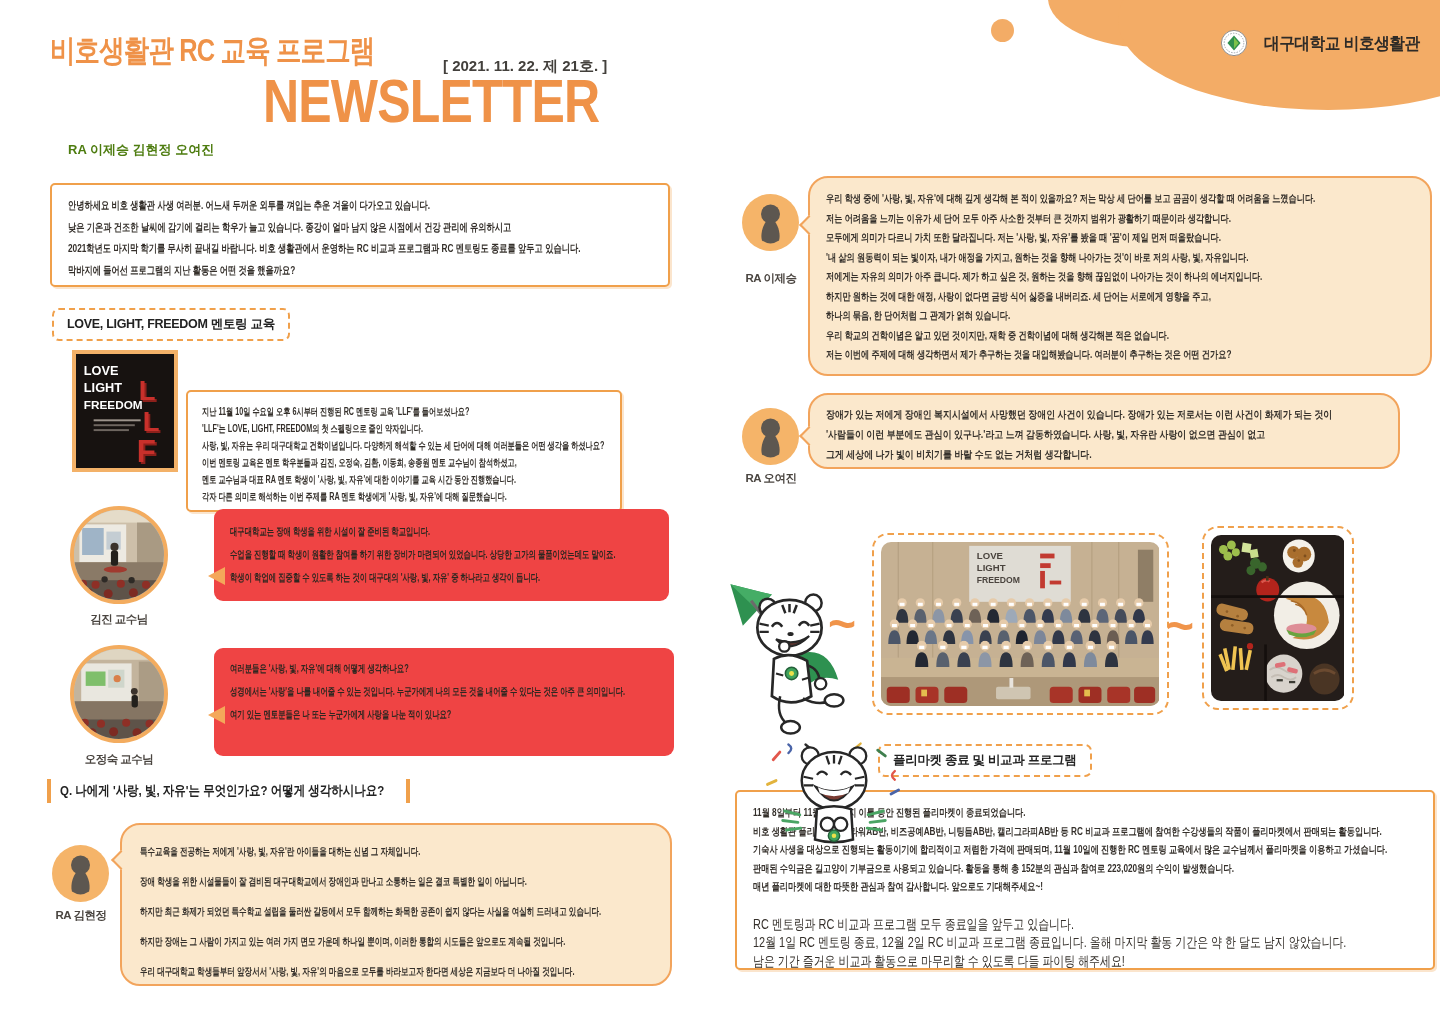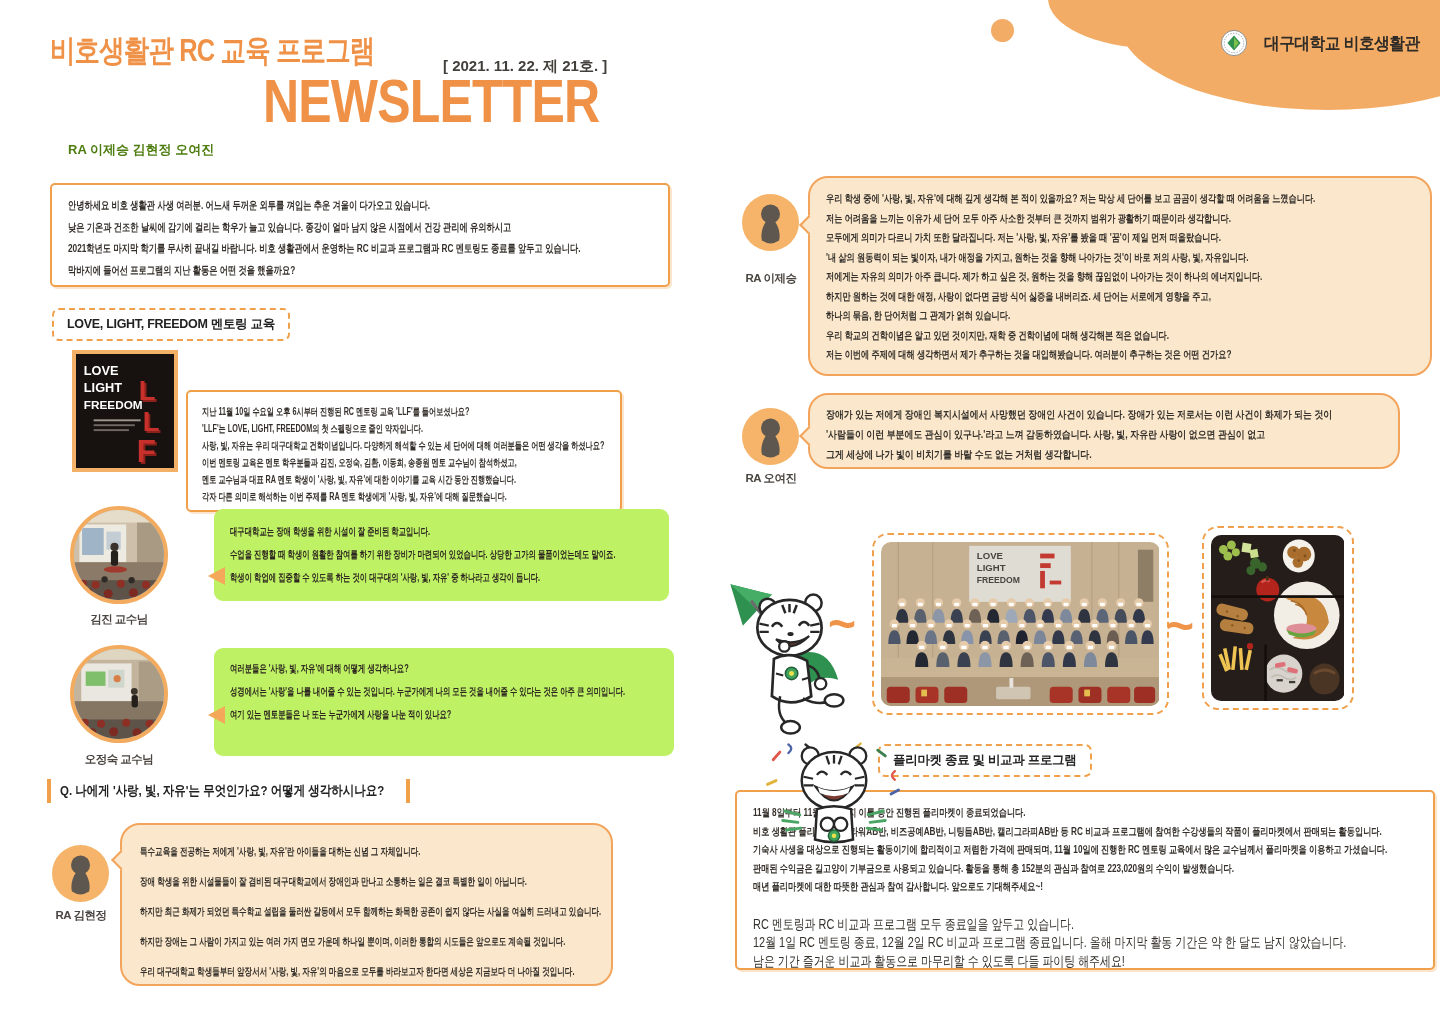--- a/index.html
+++ b/index.html
@@ -4,21 +4,21 @@
 <style>
   *{margin:0;padding:0;box-sizing:border-box;}
   html,body{background:#fff;}
   body{font-family:"Liberation Sans",sans-serif;}
   #page{position:relative;width:1440px;height:1018px;background:#fff;overflow:hidden;color:#35302B;}
   .abs{position:absolute;}
   .b{font-weight:bold;}
   .lines .tline{white-space:nowrap;transform:scaleX(var(--sx,1));transform-origin:0 50%;}
   .whitebox{background:#fff;border:2px solid #F0A04B;border-radius:5px;box-shadow:2px 2px 0 rgba(240,160,75,.28);}
   .dashlabel{border:2px dashed #F0A04B;border-radius:7px;background:#fff;font-weight:bold;font-size:12.5px;color:#222;padding:6px 13px;letter-spacing:-0.3px;white-space:nowrap;}
-  .bubble-orange{background:#bef264;border-radius:9px;color:#2E2720;font-weight:bold;font-size:10.5px;}
+  .bubble-orange{background:#ef4444;border-radius:9px;color:#2E2720;font-weight:bold;font-size:10.5px;}
   .bubble-orange::before{content:"";position:absolute;left:-15px;top:58px;border:9px solid transparent;border-right:17px solid #F4A85A;}
   .bubble-cream{background:#FBE8CC;border:2px solid #F2A45C;border-radius:20px;color:#35302B;font-weight:bold;font-size:10.5px;}
   .tail{position:absolute;left:-8px;width:14px;height:14px;background:#FBE8CC;border-left:2px solid #F2A45C;border-bottom:2px solid #F2A45C;transform:rotate(45deg);}
   .photo-ring{border-radius:50%;border:4px solid #F3AC5F;overflow:hidden;background:#CDBFA9;}
   .photo-ring svg{display:block;width:100%;height:100%;}
   .dashframe{border:2.5px dashed #F0A04B;border-radius:16px;padding:7px;background:#fff;}
   .dashframe .ph{border-radius:10px;overflow:hidden;}
   .dashframe svg{display:block;}
   .prof-name{font-size:11.5px;font-weight:bold;color:#4A4540;text-align:center;letter-spacing:-0.5px;}
   .tilde{font-size:48px;font-weight:bold;color:#F0944A;}
@@ -162,21 +162,21 @@
   </div>
 
   <div class="abs" style="left:52px;top:845px;width:57px;height:57px;">
     <svg viewBox="0 0 60 60" width="57" height="57">
       <circle cx="30" cy="30" r="30" fill="#F5B469"></circle>
       <circle cx="30" cy="21" r="10" fill="#5D5750"></circle>
       <path d="M30 24 C38 30 41 42 39 49 Q30 55 21 49 C19 42 22 30 30 24 Z" fill="#5D5750"></path>
     </svg>
   </div>
   <div class="abs prof-name" style="left:40px;top:908px;width:82px;">RA 김현정</div>
-  <div class="abs bubble-cream lines" style="left:120px;top:823px;width:493px;height:163px;padding:11px 18px;line-height:30px;--sx:.72;">
+  <div class="abs bubble-cream lines" style="left:120px;top:823px;width:552px;height:163px;padding:11px 18px;line-height:30px;--sx:.72;">
     <span class="tail" style="top:28px;"></span>
   <div class="tline">특수교육을 전공하는 저에게 '사랑, 빛, 자유'란 아이들을 대하는 신념 그 자체입니다.</div>
       <div class="tline">장애 학생을 위한 시설물들이 잘 겸비된 대구대학교에서 장애인과 만나고 소통하는 일은 결코 특별한 일이 아닙니다.</div>
       <div class="tline">하지만 최근 화제가 되었던 특수학교 설립을 둘러싼 갈등에서 모두 함께하는 화목한 공존이 쉽지 않다는 사실을 여실히 드러내고 있습니다.</div>
       <div class="tline">하지만 장애는 그 사람이 가지고 있는 여러 가지 면모 가운데 하나일 뿐이며, 이러한 통합의 시도들은 앞으로도 계속될 것입니다.</div>
       <div class="tline">우리 대구대학교 학생들부터 앞장서서 '사랑, 빛, 자유'의 마음으로 모두를 바라보고자 한다면 세상은 지금보다 더 나아질 것입니다.</div>
     </div>
 
   <div class="abs" style="left:742px;top:194px;width:57px;height:57px;">
     <svg viewBox="0 0 60 60" width="57" height="57">

